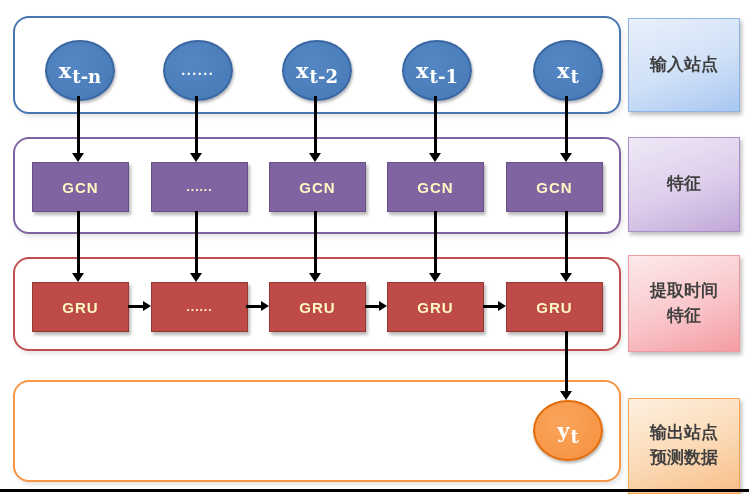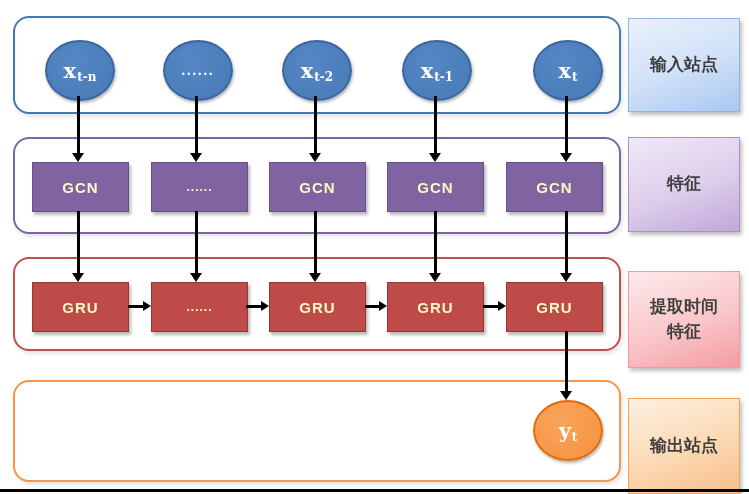--- a/index.html
+++ b/index.html
@@ -17,21 +17,21 @@
   
   .ellipse{
     position:absolute;width:66px;height:57px;border-radius:50%;
     display:flex;align-items:center;justify-content:center;
     font-family:"DejaVu Serif","Liberation Serif",serif;font-weight:bold;color:#fff;
     box-shadow:1px 2px 3px rgba(0,0,0,0.30);
   }
   .e-blue{background:radial-gradient(ellipse at 40% 35%, #5487c4, #4a7db9 70%);border:2px solid #3a67a2;}
   .e-orange{background:radial-gradient(ellipse at 40% 35%, #f9a55c, #f79646 70%);border:2px solid #e36c0a;}
   .nbase{font-size:21px;line-height:1;}
-  .nsub{font-size:12px;line-height:1;position:relative;top:6px;margin-left:1px;}
+  .nsub{font-size:18px;line-height:1;position:relative;top:6px;margin-left:1px;}
 
   
   .box{
     position:absolute;width:95px;height:48px;
     display:flex;align-items:center;justify-content:center;
     color:#fef9c3;font-weight:bold;font-size:15px;letter-spacing:1px;
     box-shadow:2px 3px 3px rgba(0,0,0,0.28);
   }
   .b-gcn{background:#8064a2;border:1px solid #6a5089;}
   .b-gru{background:#be4b48;border:1px solid #953735;}
@@ -191,22 +191,23 @@
     <span class="nbase">y</span>
       <span class="nsub">t</span>
   </div>
 
   <div class="slabel sl-blue" style="top:18px;height:92px;">
     <div>输入站点</div>
   </div>
   <div class="slabel sl-purple" style="top:137px;height:93px;">
     <div>特征</div>
   </div>
-  <div class="slabel sl-pink" style="top:271px;height:95px;text-align:right;">
+  <div class="slabel sl-pink" style="top:255px;height:95px;text-align:right;">
     <div>提取时间</div>
     <div>特征</div>
   </div>
   <div class="slabel sl-orange" style="top:398px;height:94px;">
     <div>输出站点</div>
+    <div>预测数据</div>
   </div>
 
   <div class="bottom-rule"></div>
 </div>
 
 </body></html>

